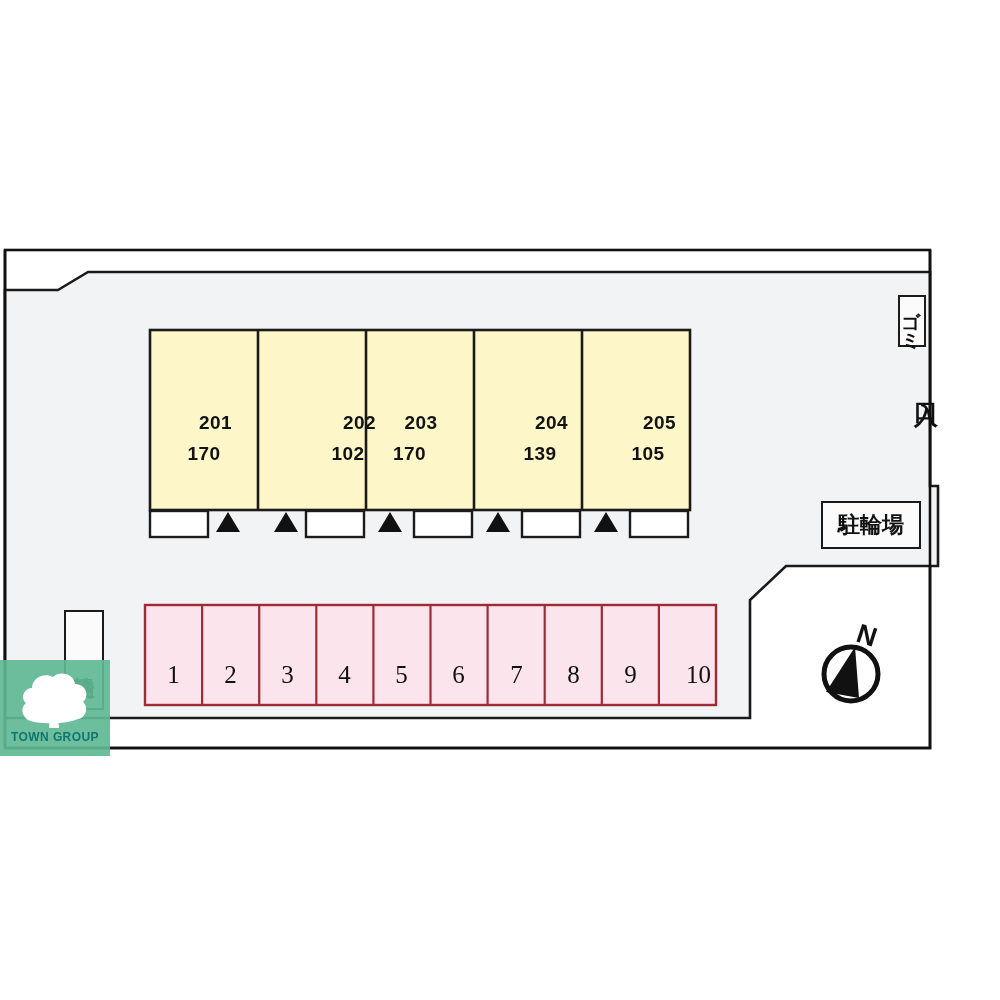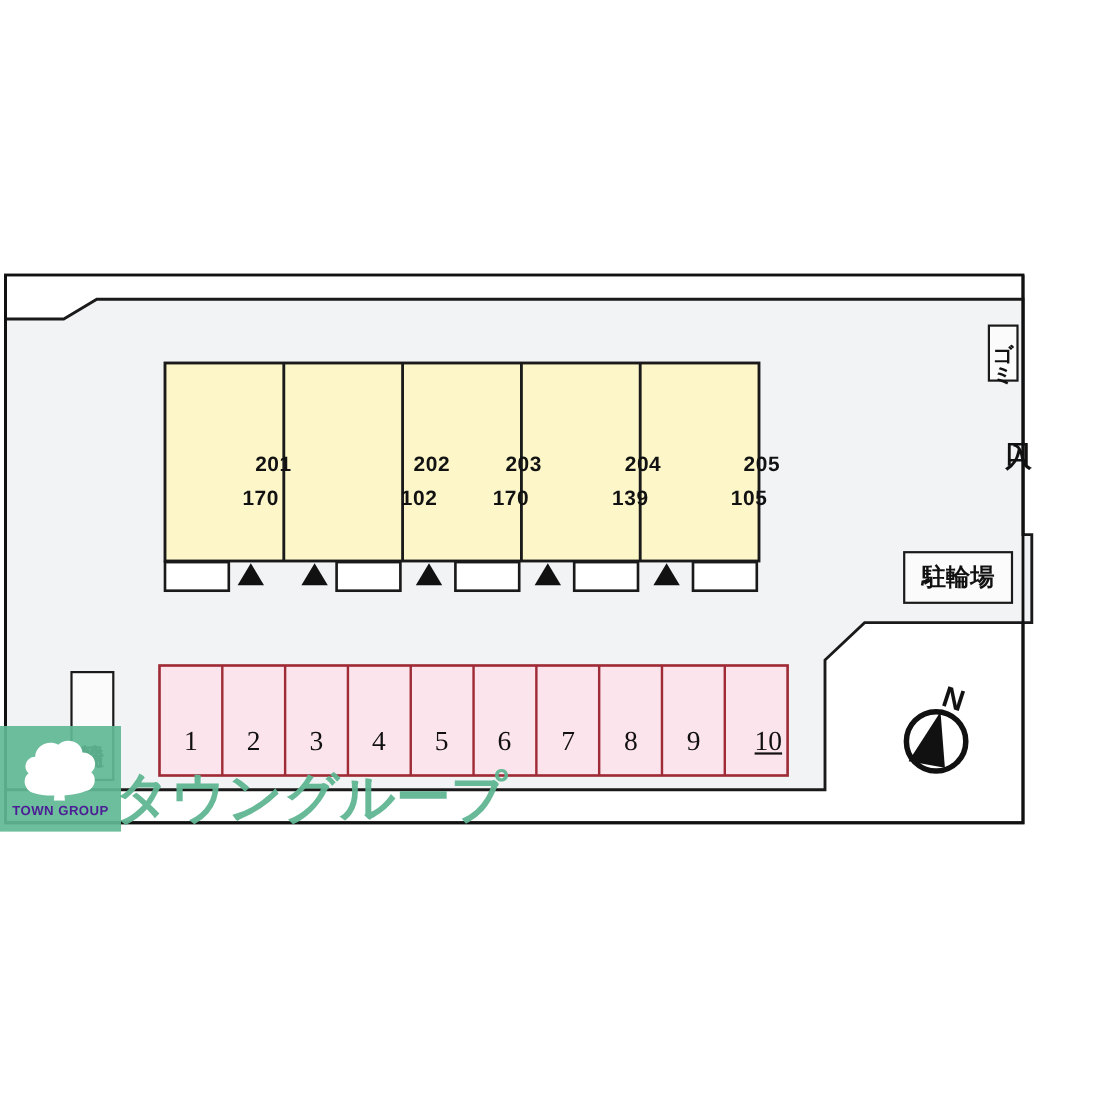--- a/index.html
+++ b/index.html
@@ -28,21 +28,20 @@
     display: block;
   }
 
   
   .lbl {
     position: absolute;
     color: #121212;
     white-space: pre;
     line-height: 1.05;
     pointer-events: none;
-    padding-left: 33px;
   }
   .unit-label {
     text-align: center;
     font-size: 19px;
     font-weight: 600;
     letter-spacing: 0.5px;
   }
   .unit-label .l2 { display: block; margin-top: 11px; }
 
   .stall-num {
@@ -109,21 +108,21 @@
     opacity: 0.92;
   }
   #wm-logo-text {
     position: absolute;
     left: 0px;
     top: 70px;
     width: 110px;
     text-align: center;
     font-size: 12px;
     font-weight: 700;
-    color: #4c1d95;
+    color: #0f766e;
     letter-spacing: 0.4px;
     font-family: "Liberation Sans", sans-serif;
   }
   #wm-tree {
     position: absolute;
     left: 16px;
     top: 8px;
     width: 78px;
     height: 60px;
   }
@@ -199,40 +198,40 @@
       <line x1="658.9" y1="605" x2="658.9" y2="705" stroke="#9e2b35" stroke-width="2.2"></line>
     </g>
   </svg>
 
   <div class="lbl unit-label" style="left:150px; top:393px; width:108px;">
     <span>201</span><span class="l2">170</span>
   </div>
   <div class="lbl unit-label" style="left:258px; top:393px; width:108px;margin-left:36px;">
     <span>202</span><span class="l2">102</span>
   </div>
-  <div class="lbl unit-label" style="left:366px; top:393px; width:87px;margin-left:22px;">
+  <div class="lbl unit-label" style="left:366px; top:393px; width:87px;">
     <span>203</span><span class="l2">170</span>
   </div>
   <div class="lbl unit-label" style="left:474px; top:393px; width:132px;">
     <span>204</span><span class="l2">139</span>
   </div>
   <div class="lbl unit-label" style="left:582px; top:393px; width:108px;margin-left:12px;">
     <span>205</span><span class="l2">105</span>
   </div>
 
   <div class="stall-num" style="left:145px;  top:661px; width:57px;">1</div>
   <div class="stall-num" style="left:202px;  top:661px; width:57px;">2</div>
   <div class="stall-num" style="left:259px;  top:661px; width:57px;">3</div>
   <div class="stall-num" style="left:316px;  top:661px; width:57px;">4</div>
   <div class="stall-num" style="left:373px;  top:661px; width:57px;">5</div>
   <div class="stall-num" style="left:430px;  top:661px; width:57px;">6</div>
   <div class="stall-num" style="left:488px;  top:661px; width:57px;">7</div>
   <div class="stall-num" style="left:545px;  top:661px; width:57px;">8</div>
   <div class="stall-num" style="left:602px;  top:661px; width:57px;">9</div>
-  <div class="stall-num" style="left:659px;  top:661px; width:79px;text-decoration:underline;">10</div>
+  <div class="stall-num" style="left:659px;  top:661px; width:79px;">10</div>
 
   <div class="jp-box vert" style="left:898px; top:295px; width:28px; height:52px; font-size:19px;">ゴミ</div>
 
   <div class="jp-free" style="left:910px; top:383px; font-size:24px;">入口</div>
 
   <div class="jp-box" style="left:821px; top:501px; width:100px; height:48px; font-size:22px;">駐輪場</div>
 
   <div class="jp-box vert" style="left:64px; top:610px; width:40px; height:100px; font-size:21px;">駐輪場</div>
 
   <svg id="compass" viewBox="0 0 96 96">
@@ -241,16 +240,15 @@
     <text x="58" y="26" font-family="'Liberation Sans', sans-serif" font-size="27" font-weight="700" fill="#111111" text-anchor="middle" transform="rotate(18 58 26)">N</text>
   </svg>
 
   <div id="watermark">
     <div id="wm-logo"></div>
     <svg id="wm-tree" viewBox="0 0 78 60">
       <path fill="#ffffff" d="M12 52 C6 48 4 40 10 35 C4 30 8 20 16 20 C16 10 28 4 37 9 C44 2 58 6 59 16 C70 16 74 28 67 34 C73 39 70 50 62 51 C52 56 22 57 12 52 Z"></path>
       <path fill="#ffffff" d="M35 34 L41 34 L43 60 L33 60 Z"></path>
     </svg>
     <div id="wm-logo-text">TOWN GROUP</div>
-    <div id="wm-brand">タウングループ</div>
   </div>
 
 </div>
 
 </body></html>

